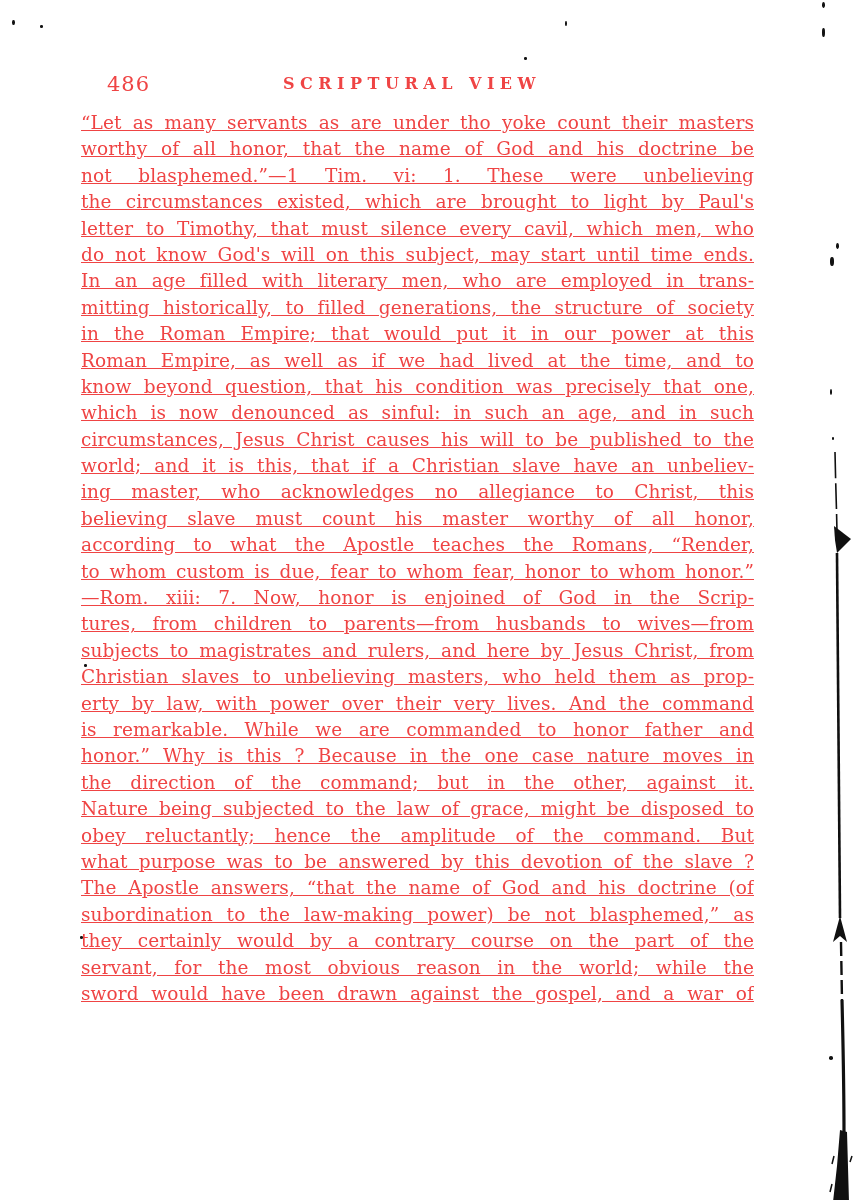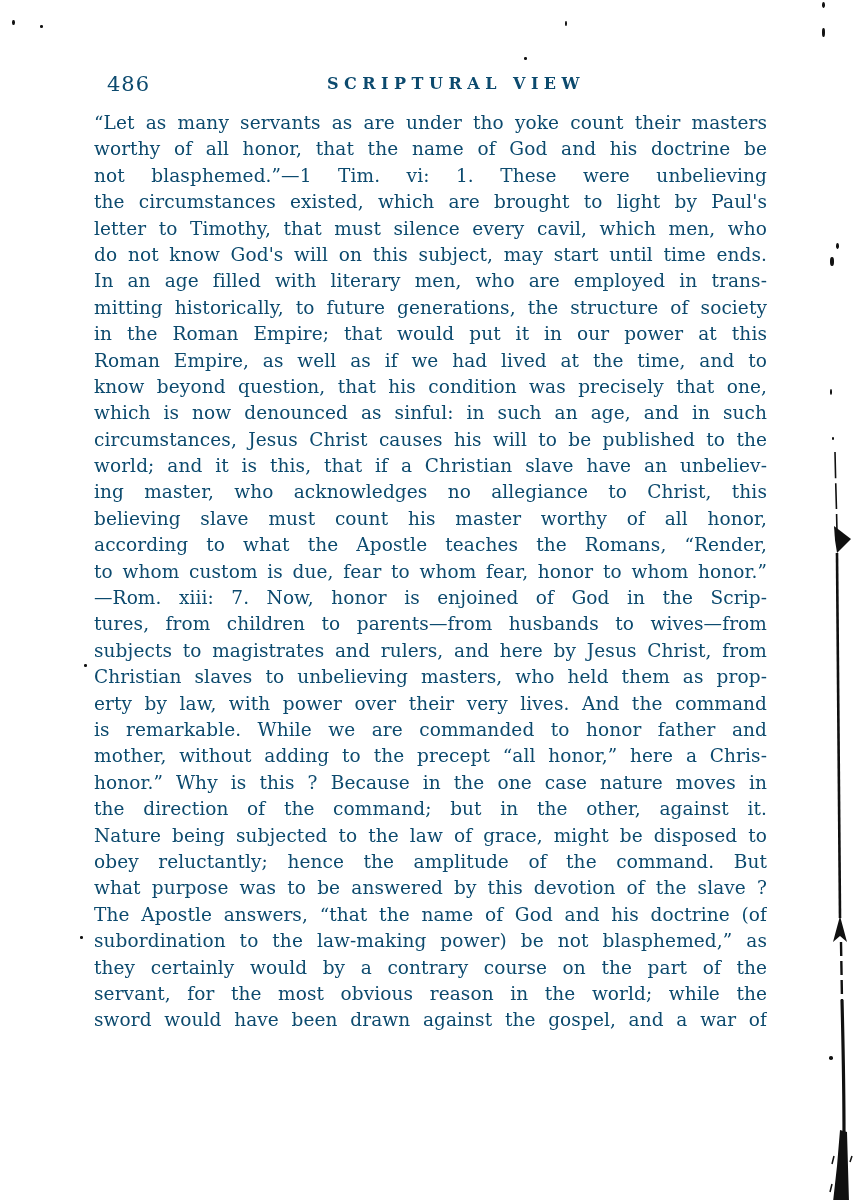--- a/index.html
+++ b/index.html
@@ -7,21 +7,21 @@
     padding: 0;
     background: #e8e8e8;
   }
   .page {
     position: relative;
     width: 857px;
     height: 1200px;
     background: #ffffff;
     overflow: hidden;
     font-family: "DejaVu Serif", "Liberation Serif", serif;
-    color: #0c4a6e;
+    color: #ef4444;
   }
   .header {
     position: absolute;
     top: 72px;
     left: 0;
     width: 857px;
     height: 32px;
   }
   .page-number {
     position: absolute;
@@ -32,27 +32,27 @@
   }
   .running-head {
     position: absolute;
     left: 412px;
     top: 2px;
     transform: translateX(-50%);
     font-size: 16px;
     font-weight: bold;
     letter-spacing: 5.5px;
     white-space: nowrap;
-    margin-left: 44px;
   }
   .body-text {
     position: absolute;
-    left: 94px;
+    left: 81px;
     top: 110px;
     width: 673px;
+    text-decoration: underline;
   }
   .text-line {
     height: 26.4px;
     line-height: 26.4px;
     font-size: 18.5px;
     text-align: justify;
     text-align-last: justify;
     overflow: hidden;
     letter-spacing: 0.1px;
   }
@@ -78,38 +78,37 @@
   </div>
 
   <div class="body-text">
       <div class="text-line">“Let as many servants as are under tho yoke count their masters</div>
       <div class="text-line">worthy of all honor, that the name of God and his doctrine be</div>
       <div class="text-line">not blasphemed.”—1 Tim. vi: 1.  These were unbelieving</div>
       <div class="text-line">the circumstances existed, which are brought to light by Paul's</div>
       <div class="text-line">letter to Timothy, that must silence every cavil, which men, who</div>
       <div class="text-line">do not know God's will on this subject, may start until time ends.</div>
       <div class="text-line">In an age filled with literary men, who are employed in trans-</div>
-      <div class="text-line">mitting historically, to future generations, the structure of society</div>
+      <div class="text-line">mitting historically, to filled generations, the structure of society</div>
       <div class="text-line">in the Roman Empire; that would put it in our power at this</div>
       <div class="text-line">Roman Empire, as well as if we had lived at the time, and to</div>
       <div class="text-line">know beyond question, that his condition was precisely that one,</div>
       <div class="text-line">which is now denounced as sinful: in such an age, and in such</div>
       <div class="text-line">circumstances, Jesus Christ causes his will to be published to the</div>
       <div class="text-line">world; and it is this, that if a Christian slave have an unbeliev-</div>
       <div class="text-line">ing master, who acknowledges no allegiance to Christ, this</div>
       <div class="text-line">believing slave must count his master worthy of all honor,</div>
       <div class="text-line">according to what the Apostle teaches the Romans, “Render,</div>
       <div class="text-line">to whom custom is due, fear to whom fear, honor to whom honor.”</div>
       <div class="text-line">—Rom. xiii: 7.  Now, honor is enjoined of God in the Scrip-</div>
       <div class="text-line">tures, from children to parents—from husbands to wives—from</div>
       <div class="text-line">subjects to magistrates and rulers, and here by Jesus Christ, from</div>
       <div class="text-line">Christian slaves to unbelieving masters, who held them as prop-</div>
       <div class="text-line">erty by law, with power over their very lives.  And the command</div>
       <div class="text-line">is remarkable.  While we are commanded to honor father and</div>
-      <div class="text-line">mother, without adding to the precept “all honor,” here a Chris-</div>
       <div class="text-line">honor.”  Why is this ?  Because in the one case nature moves in</div>
       <div class="text-line">the direction of the command; but in the other, against it.</div>
       <div class="text-line">Nature being subjected to the law of grace, might be disposed to</div>
       <div class="text-line">obey reluctantly; hence the amplitude of the command.  But</div>
       <div class="text-line">what purpose was to be answered by this devotion of the slave ?</div>
       <div class="text-line">The Apostle answers, “that the name of God and his doctrine (of</div>
       <div class="text-line">subordination to the law-making power) be not blasphemed,” as</div>
       <div class="text-line">they certainly would by a contrary course on the part of the</div>
       <div class="text-line">servant, for the most obvious reason in the world; while the</div>
       <div class="text-line">sword would have been drawn against the gospel, and a war of</div>

